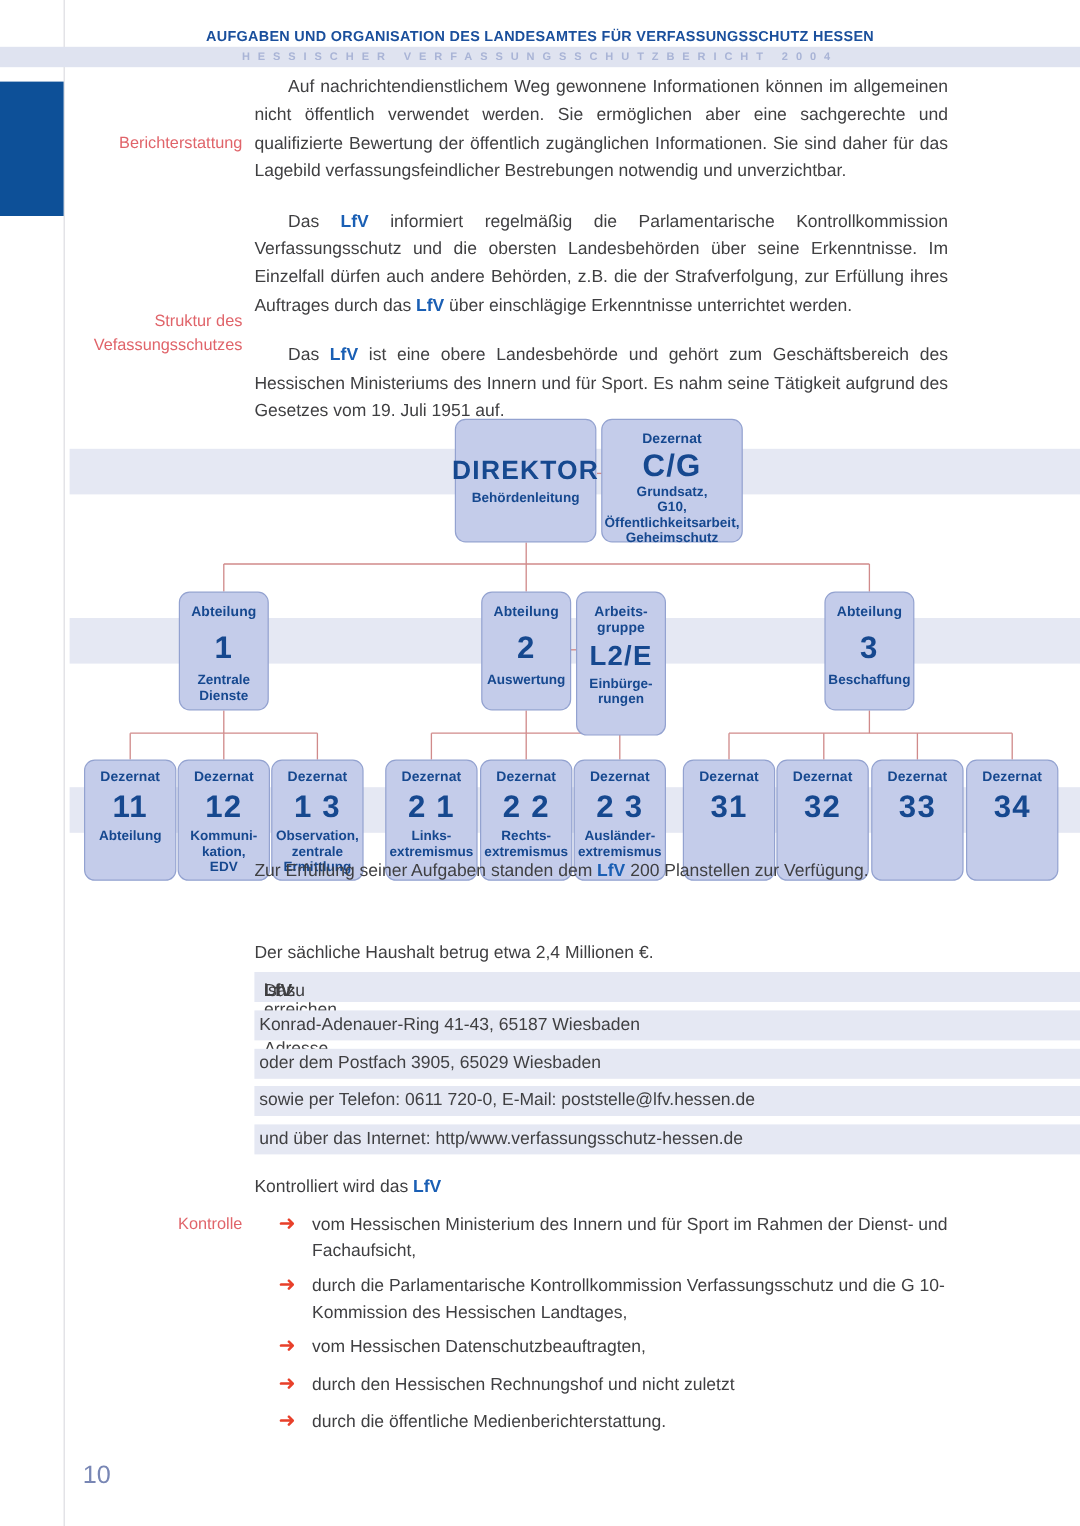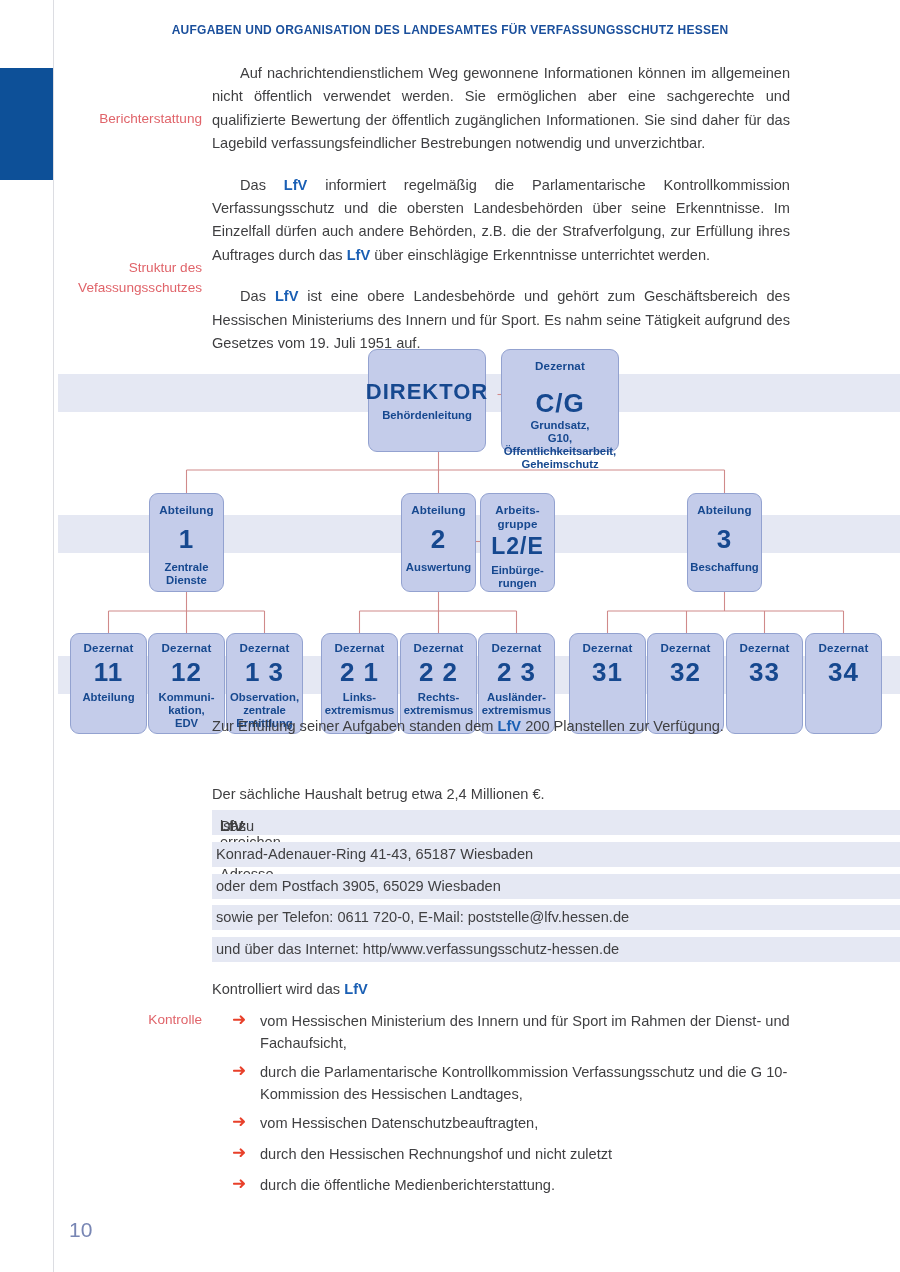--- a/index.html
+++ b/index.html
@@ -214,20 +214,23 @@
 <div id="page">
 
   <div class="stripe" style="top:374px"></div>
   <div class="stripe" style="top:515px"></div>
   <div class="stripe" style="top:656px"></div>
 
   <div class="vrule"></div>
   <div class="blue-block"></div>
 
   <div class="chapter-title">AUFGABEN UND ORGANISATION DES LANDESAMTES FÜR VERFASSUNGSSCHUTZ HESSEN</div>
+  <div class="spread-band">
+    <div class="txt">HESSISCHER   VERFASSUNGSSCHUTZBERICHT   2004</div>
+  </div>
 
   <div class="margin-note" style="left:52px; top:109px;">Berichterstattung</div>
   <div class="margin-note" style="left:52px; top:258px;">
     <div>Struktur des</div>
     <div>Vefassungsschutzes</div>
   </div>
   <div class="margin-note" style="left:52px; top:1010px;">Kontrolle</div>
 
   <div class="col" style="top:62px;">
     <p class="body"><span>Auf nachrichtendienstlichem Weg gewonnene Informationen können im allgemeinen nicht öffentlich verwendet werden. Sie ermöglichen aber eine sachgerechte und qualifizierte Bewertung der öffentlich zugänglichen Informationen. Sie sind daher für das Lagebild verfassungsfeindlicher Bestrebungen notwendig und unverzichtbar.</span></p>
@@ -264,44 +267,44 @@
 
       <path d="M724.5 592 V611"></path>
       <path d="M607.5 611 H843.5"></path>
       <path d="M607.5 611 V633"></path>
       <path d="M686.5 611 V633"></path>
       <path d="M764.5 611 V633"></path>
       <path d="M843.5 611 V633"></path>
     </g>
   </svg>
 
-  <div class="node" style="left:368px; top:349px; width:118px; height:103px; justify-content:center;">
+  <div class="node" style="left:379px; top:349px; width:118px; height:103px; justify-content:center;">
     <div class="big" style="font-size:22px;">DIREKTOR</div>
     <div class="sub" style="margin-top:3px;">Behördenleitung</div>
   </div>
 
   <div class="node" style="left:501px; top:349px; width:118px; height:103px; padding-top:9px;">
     <div class="kicker">Dezernat</div>
-    <div class="big" style="margin-top:16px;">C/G</div>
+    <div class="big" style="margin-top:1px;">C/G</div>
     <div class="sub" style="margin-top:2px; padding:0 5px;">Grundsatz,<br>G10,<br>Öffentlichkeitsarbeit,<br>Geheimschutz</div>
   </div>
 
   <div class="node" style="left:149px; top:493px; width:75px; height:99px; padding-top:9px;">
     <div class="kicker">Abteilung</div>
     <div class="big" style="margin-top:8px;">1</div>
     <div class="sub" style="margin-top:8px;">Zentrale<br>Dienste</div>
   </div>
 
   <div class="node" style="left:401px; top:493px; width:75px; height:99px; padding-top:9px;">
     <div class="kicker">Abteilung</div>
     <div class="big" style="margin-top:8px;">2</div>
     <div class="sub" style="margin-top:8px;">Auswertung</div>
   </div>
 
-  <div class="node" style="left:480px; top:493px; width:75px; height:99px; padding-top:9px;">
+  <div class="node" style="left:480px; top:493px; width:75px; height:120px; padding-top:9px;">
     <div class="kicker">Arbeits-<br>gruppe</div>
     <div class="big sm" style="margin-top:2px;">L2/E</div>
     <div class="sub" style="margin-top:4px;">Einbürge-<br>rungen</div>
   </div>
 
   <div class="node" style="left:687px; top:493px; width:75px; height:99px; padding-top:9px;">
     <div class="kicker">Abteilung</div>
     <div class="big" style="margin-top:8px;">3</div>
     <div class="sub" style="margin-top:8px;">Beschaffung</div>
   </div>

